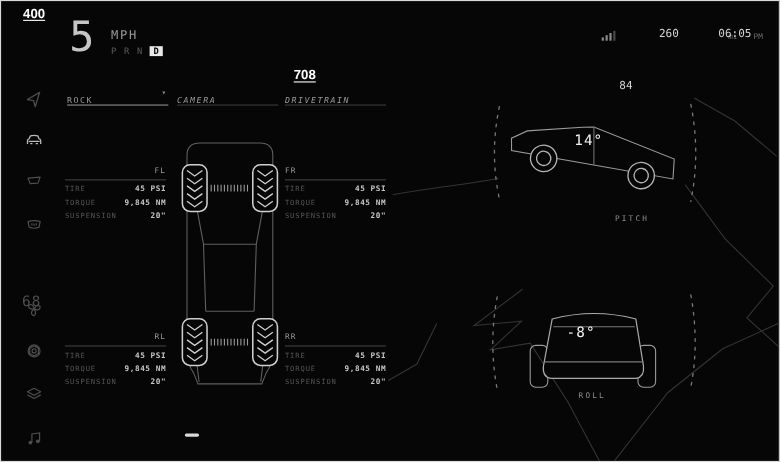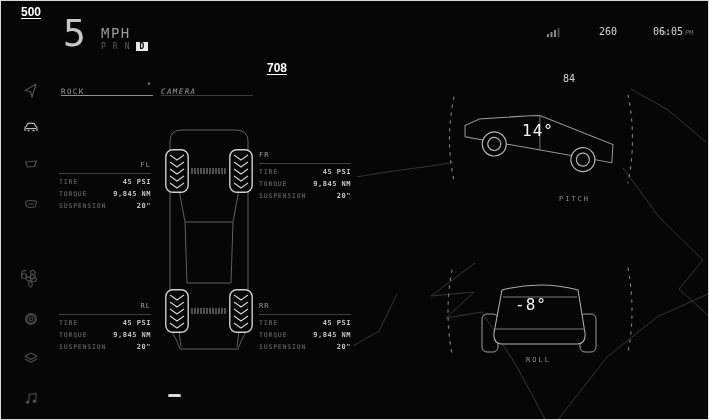--- a/index.html
+++ b/index.html
@@ -4,21 +4,21 @@
 <style>
   html,body{margin:0;padding:0;background:#1a1a1a;}
   #screen{position:relative;width:709px;height:420px;background:#060606;border:1px solid #d9d9d9;
     box-sizing:border-box;overflow:hidden;font-family:"DejaVu Sans Mono",monospace;color:#cfcfcf;}
   .abs{position:absolute;}
   
   .anno{color:#ffffff;font-family:"Liberation Sans",sans-serif;font-weight:600;font-size:12px;
     text-decoration:underline;text-underline-offset:2px;z-index:6;}
   
   .speed{left:62px;top:12px;font-size:38px;font-weight:400;color:#c6c6c6;letter-spacing:2px;line-height:40px;}
-  .mph{left:100px;top:24px;font-size:14px;color:#9a9a9a;letter-spacing:1.5px;}
+  .mph{left:100px;top:24px;font-size:11px;color:#9a9a9a;letter-spacing:1.5px;}
   .gears{left:100px;top:41px;font-size:8px;letter-spacing:1px;color:#5a5a5a;}
   .gears span{margin-right:6px;}
   .gears .active{background:#e8e8e8;color:#070707;padding:0 3px;font-weight:bold;margin-right:0;}
   
   .status{color:#d5d5d5;font-size:10px;}
   .status-dim{color:#6f6f6f;font-size:7px;}
   
   .side-item{width:18px;height:18px;z-index:4;}
   .side-item svg{display:block;}
   .side-temp{left:19px;top:234px;font-size:13px;color:#4f4f4f;letter-spacing:1px;margin-top:32px;}
@@ -26,45 +26,45 @@
   .tab{top:78px;height:16px;z-index:4;cursor:pointer;}
   .tab .lbl{font-size:7.5px;letter-spacing:1.4px;color:#9a9a9a;}
   .tab.active-tab{border-bottom:1px solid #8f8f8f;}
   .tab.inactive-tab{border-bottom:1px solid #3a3a3a;font-style:italic;}
   .tab .caret{position:absolute;right:2px;top:1px;font-size:7px;color:#8a8a8a;}
   
   .cpanel{width:92px;z-index:4;}
   .cpanel .head{font-size:7px;color:#9d9d9d;letter-spacing:1px;padding-bottom:4px;border-bottom:1px solid #404040;}
   .cpanel.right-align .head{text-align:right;}
   .crow{display:flex;justify-content:space-between;margin-top:4px;}
-  .crow .k{font-size:6.5px;color:#565656;letter-spacing:.8px;font-weight:bold;}
+  .crow .k{font-size:6.5px;color:#565656;letter-spacing:.8px;}
   .crow .v{font-size:7px;color:#c6c6c6;font-weight:bold;letter-spacing:.5px;}
   
-  .deg{font-size:16px;color:#f2f2f2;letter-spacing:1px;z-index:5;}
+  .deg{font-size:13px;color:#f2f2f2;letter-spacing:1px;z-index:5;}
   .deg-lbl{font-size:7px;color:#909090;letter-spacing:2px;z-index:5;}
   .handle{left:167px;top:393px;width:13px;height:3px;background:#d9d9d9;border-radius:2px;z-index:5;}
   svg{overflow:visible;}
 </style>
 </head>
 <body>
 
 <div id="screen">
 
   <svg class="abs" style="left:0;top:0;z-index:1" width="709" height="420" viewBox="0 0 709 420">
     <g stroke="#343434" stroke-width="1" fill="none">
       <path d="M356,176 C400,168 430,166 452,161"></path>
       <path d="M474,262 L430,295 L473,291 L445,317 L481,311 L515,364 L545,420"></path>
       <path d="M622,167 L658,216 L702,259 L678,288 L709,316"></path>
       <path d="M556,420 L606,356 L656,316 L709,292"></path>
       <path d="M630,88 L667,109 L705,141"></path>
       <path d="M396,293 L378,330 L352,345"></path>
     </g>
   </svg>
 
-  <div class="abs anno" style="left:20px;top:4px;">500</div>
+  <div class="abs anno" style="left:20px;top:4px;">400</div>
   <div class="abs anno" style="left:266px;top:60px;">708</div>
 
   <div class="abs speed">5</div>
   <div class="abs mph">MPH</div>
   <div class="abs gears">
     <span>P</span><span>R</span><span>N</span><span class="active">D</span>
   </div>
 
   <svg class="abs" style="left:546px;top:27px;z-index:4" width="13" height="9" viewBox="0 0 13 9">
     <g fill="#8a8a8a">
@@ -144,22 +144,25 @@
     </svg>
   </div>
 
   <div class="abs tab active-tab" style="left:60px;width:92px;">
     <span class="lbl">ROCK</span>
     <span class="caret">▾</span>
   </div>
   <div class="abs tab inactive-tab" style="left:160px;width:92px;">
     <span class="lbl">CAMERA</span>
   </div>
-
-  <div class="abs cpanel right-align" style="left:58px;top:160px;">
+  <div class="abs tab inactive-tab" style="left:258px;width:92px;">
+    <span class="lbl">DRIVETRAIN</span>
+  </div>
+
+  <div class="abs cpanel right-align" style="left:58px;top:150px;">
     <div class="head">FL</div>
     <div class="crow">
         <span class="k">TIRE</span>
         <span class="v">45 PSI</span>
       </div>
     <div class="crow">
         <span class="k">TORQUE</span>
         <span class="v">9,845 NM</span>
       </div>
     <div class="crow">

